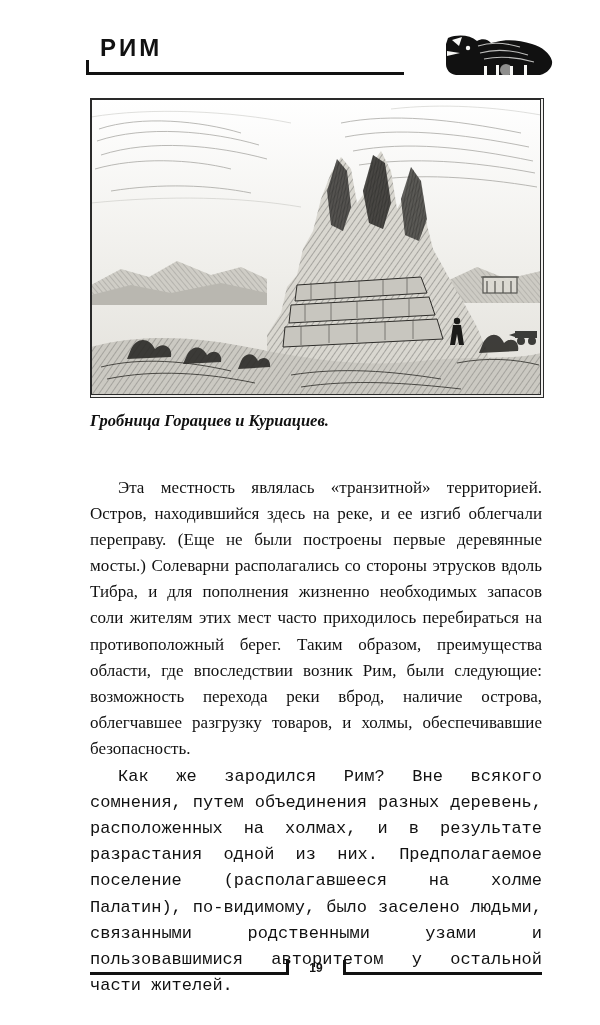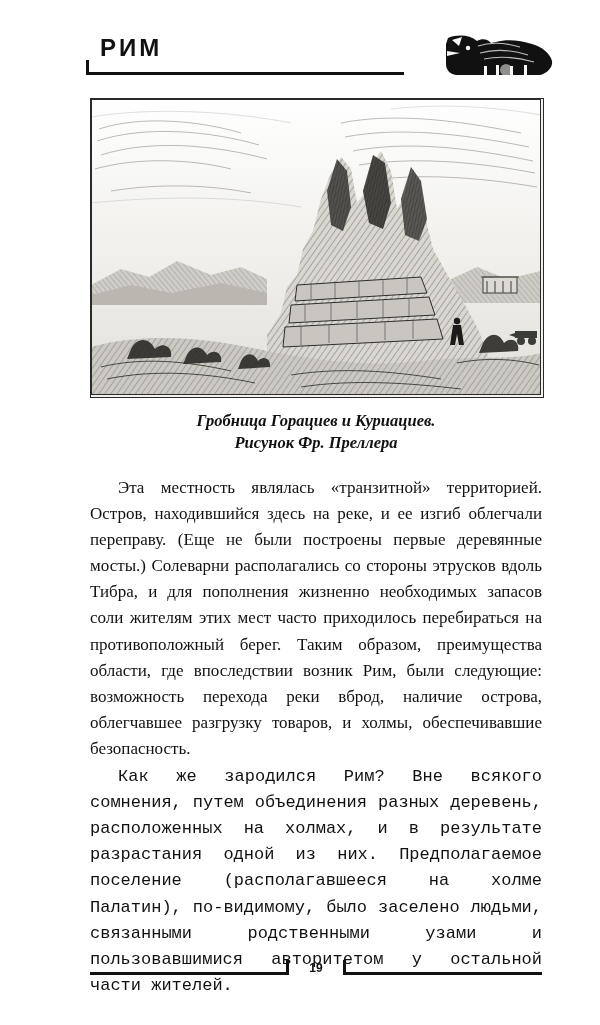--- a/index.html
+++ b/index.html
@@ -75,21 +75,20 @@
     background: #f2f1ee;
     overflow: hidden;
   }
   .figure svg { display: block; }
 
   .figure-caption {
     position: absolute;
     left: 74px;
     top: 410px;
     width: 452px;
-    text-align: center;
     font-family: "Liberation Serif", serif;
     font-style: italic;
     font-weight: bold;
     font-size: 16.5px;
     line-height: 22px;
     color: #111;
   }
 
   
   .body-text {
@@ -312,21 +311,20 @@
           <path d="M418 236 l6 -2 l0 4 Z"></path>
         </g>
 
         <rect x="0.5" y="0.5" width="449" height="295" fill="none" stroke="#2a2a2a" stroke-width="1"></rect>
       </g>
     </svg>
   </div>
 
   <div class="figure-caption">
     <div>Гробница Горациев и Куриациев.</div>
-    <div>Рисунок Фр. Преллера</div>
   </div>
 
   <div class="body-text">
     <p class="para">Эта местность являлась «транзитной» территорией. Остров, находившийся здесь на реке, и ее изгиб облегчали переправу. (Еще не были построены первые деревянные мосты.) Солеварни располагались со стороны этрусков вдоль Тибра, и для пополнения жизненно необходимых запасов соли жителям этих мест часто приходилось перебираться на противоположный берег. Таким образом, преимущества области, где впоследствии возник Рим, были следующие: возможность перехода реки вброд, наличие острова, облегчавшее разгрузку товаров, и холмы, обеспечивавшие безопасность.</p>
     <p class="para">Как же зародился Рим? Вне всякого сомнения, путем объединения разных деревень, расположенных на холмах, и в результате разрастания одной из них. Предполагаемое поселение (располагавшееся на холме Палатин), по-видимому, было заселено людьми, связанными родственными узами и пользовавшимися авторитетом у остальной части жителей.</p>
   </div>
 
   <div class="footer">
     <div class="footer-rule-left"></div>
     <div class="footer-tick-left"></div>

